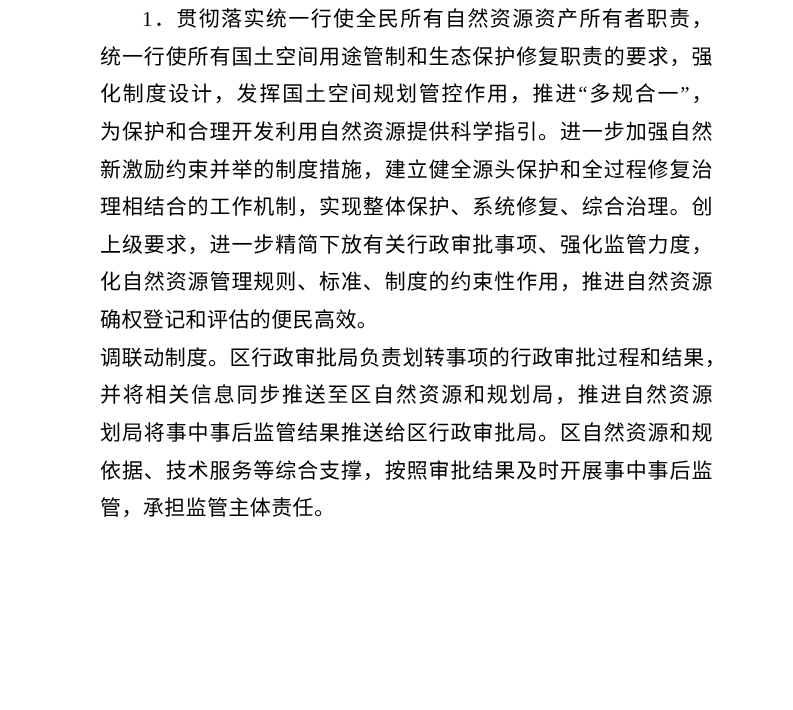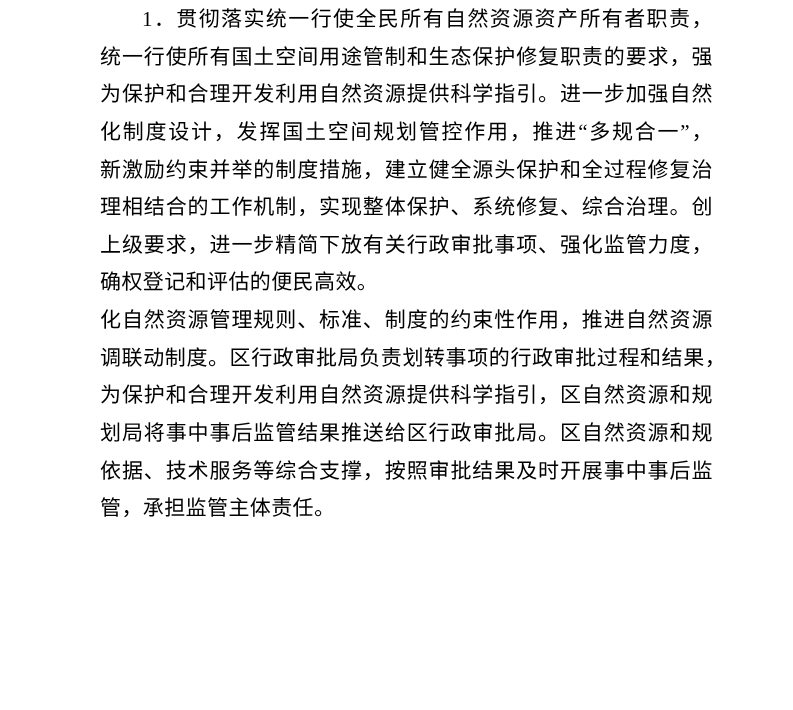--- a/index.html
+++ b/index.html
@@ -42,26 +42,26 @@
     letter-spacing: 0.4px;
   }
 </style>
 </head>
 <body>
 
 <div class="page">
   <div class="doc-body">
       <div class="line line-first">1．贯彻落实统一行使全民所有自然资源资产所有者职责，</div>
       <div class="line">统一行使所有国土空间用途管制和生态保护修复职责的要求，强</div>
+      <div class="line">化制度设计，发挥国土空间规划管控作用，推进“多规合一”，</div>
       <div class="line">为保护和合理开发利用自然资源提供科学指引。进一步加强自然</div>
-      <div class="line">化制度设计，发挥国土空间规划管控作用，推进“多规合一”，</div>
       <div class="line">新激励约束并举的制度措施，建立健全源头保护和全过程修复治</div>
       <div class="line">理相结合的工作机制，实现整体保护、系统修复、综合治理。创</div>
       <div class="line">上级要求，进一步精简下放有关行政审批事项、强化监管力度，</div>
+      <div class="line">化自然资源管理规则、标准、制度的约束性作用，推进自然资源</div>
       <div class="line line-last">确权登记和评估的便民高效。</div>
-      <div class="line">化自然资源管理规则、标准、制度的约束性作用，推进自然资源</div>
       <div class="line">调联动制度。区行政审批局负责划转事项的行政审批过程和结果，</div>
-      <div class="line">为保护和合理开发利用自然资源提供科学指引，区自然资源和规</div>
+      <div class="line">并将相关信息同步推送至区自然资源和规划局，推进自然资源</div>
       <div class="line">划局将事中事后监管结果推送给区行政审批局。区自然资源和规</div>
       <div class="line">依据、技术服务等综合支撑，按照审批结果及时开展事中事后监</div>
       <div class="line line-last">管，承担监管主体责任。</div>
     </div>
 </div>
 
 </body></html>

